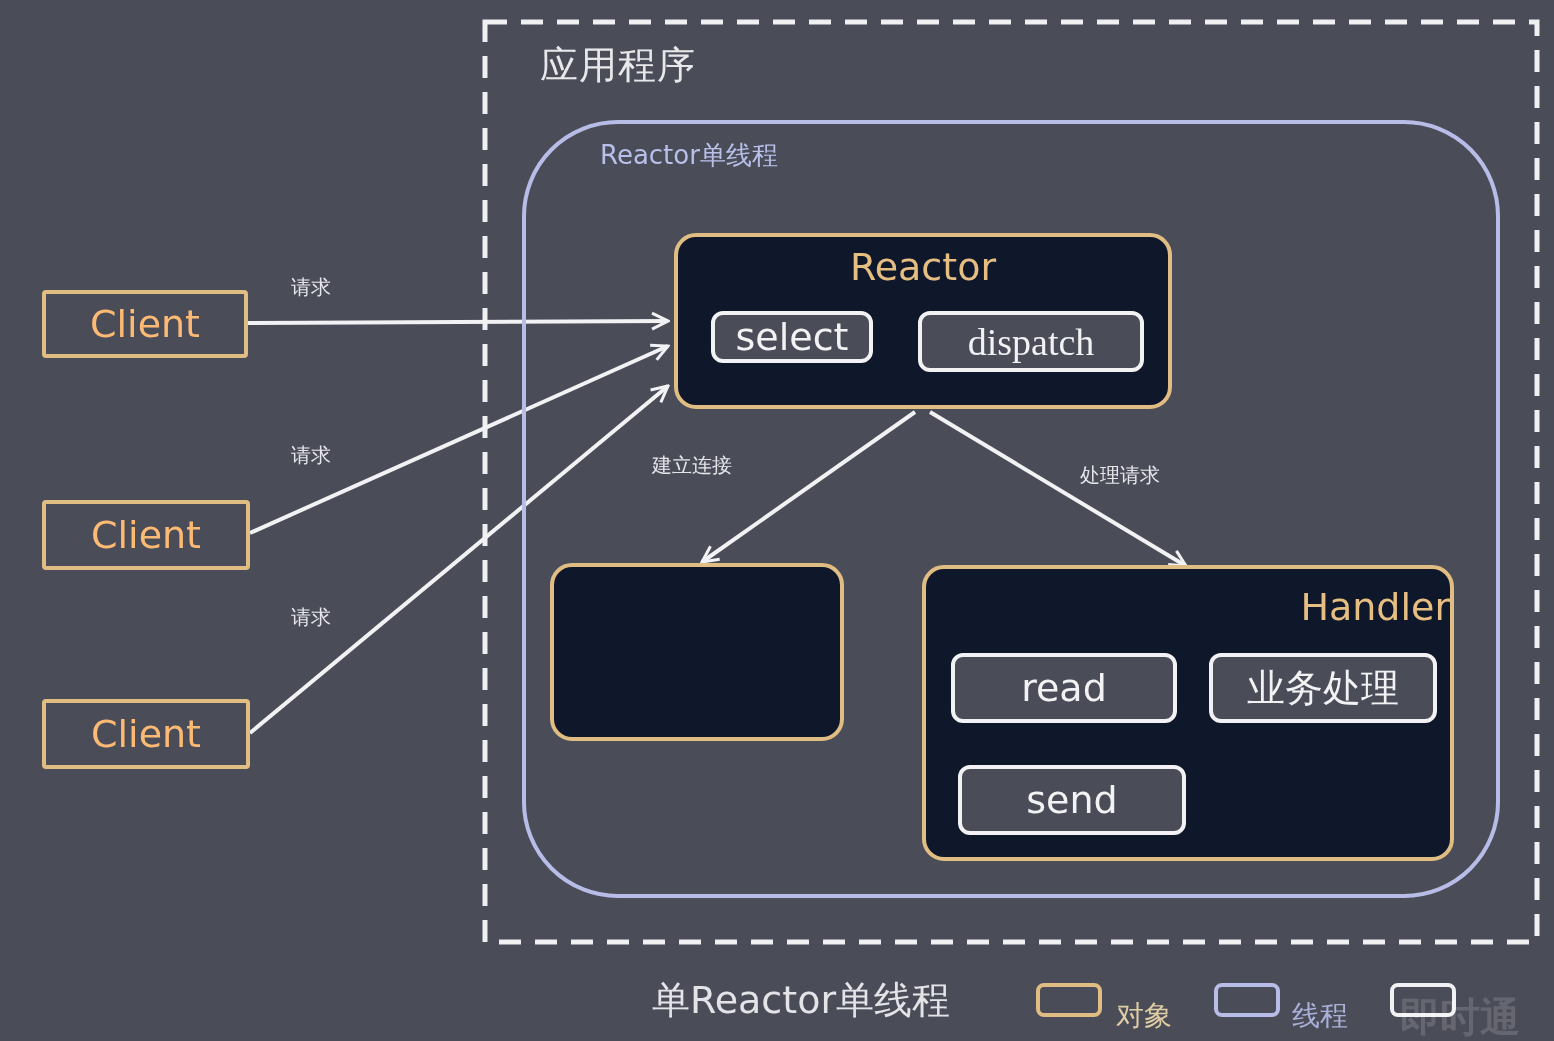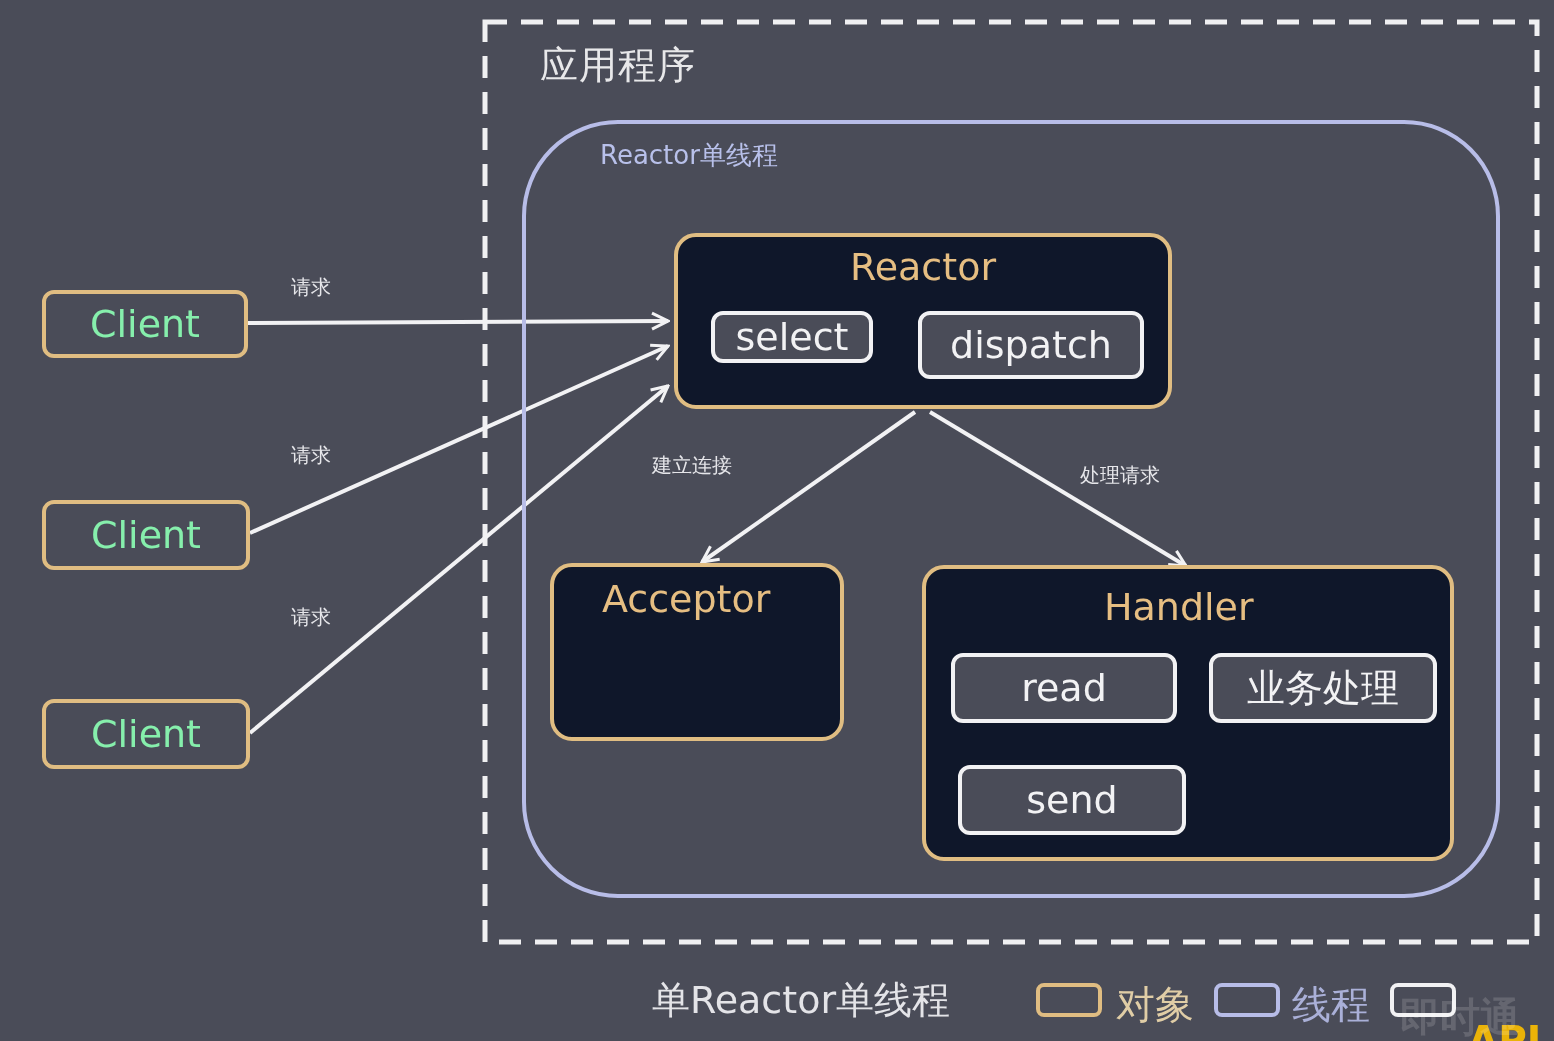--- a/index.html
+++ b/index.html
@@ -29,31 +29,31 @@
       position: absolute; left: 0; right: 0; text-align: center;
       color: #e6be82; font-size: 38px;
     }
     .api {
       border: 4px solid #f2f2f4; border-radius: 12px; box-sizing: border-box;
       color: #f2f2f4; font-size: 38px; text-align: center;
       display: flex; align-items: center; justify-content: center;
       background: #4a4c58;
     }
     .client {
-      border: 4px solid #e0bd82; border-radius: 12px; box-sizing: border-box;
-      color: #86efac; font-size: 38px;
+      border: 4px solid #e0bd82; border-radius: 4px; box-sizing: border-box;
+      color: #fdba74; font-size: 38px;
       display: flex; align-items: center; justify-content: center;
       background: #4a4c58;
     }
     .edge-label { font-size: 20px; color: #e6e6ea; }
     .caption { font-size: 38px; color: #e4e4e8; }
     .legend-swatch {
       width: 66px; height: 34px; border-radius: 8px; box-sizing: border-box; border: 4px solid;
     }
-    .legend-label { font-size: 39px; }
+    .legend-label { font-size: 28px; margin-top: 19px; }
   </style>
 </head>
 <body>
 
 <svg class="lines" width="1554" height="1041">
   <defs>
     <marker id="arrow" viewBox="0 0 20 20" refX="18" refY="10" markerWidth="20" markerHeight="20" markerUnits="userSpaceOnUse" orient="auto">
       <path d="M2 2 L18 10 L2 18" fill="none" stroke="#f2f2f4" stroke-width="3"></path>
     </marker>
   </defs>
@@ -68,29 +68,28 @@
 </svg>
 
 <div class="abs title-app">应用程序</div>
 
 <div class="abs thread-box"></div>
 <div class="abs thread-title">Reactor单线程</div>
 
 <div class="abs obj" style="left:674px; top:233px; width:498px; height:176px;">
   <div class="obj-title" style="top:8px;">Reactor</div>
   <div class="abs api" style="left:33px; top:74px; width:162px; height:52px;">select</div>
-  <div class="abs api" style="left:240px; top:74px; width:226px; height:68px;">dispatch</div>
+  <div class="abs api" style="left:240px; top:74px; width:226px; height:61px;font-family:Liberation Serif, serif;">dispatch</div>
 </div>
 
 <div class="abs obj" style="left:550px; top:563px; width:294px; height:178px;">
-  <div class="obj-title" style="top:10px; text-align:left; padding-left:48px;">Acceptor</div>
 </div>
 
 <div class="abs obj" style="left:922px; top:565px; width:532px; height:296px;">
-  <div class="obj-title" style="top:16px; text-align:left; padding-left:178px;">Handler</div>
+  <div class="obj-title" style="top:16px; text-align:right; padding-left:178px;">Handler</div>
   <div class="abs api" style="left:25px; top:84px; width:226px; height:70px;">read</div>
   <div class="abs api" style="left:32px; top:196px; width:228px; height:70px;">send</div>
   <div class="abs api" style="left:283px; top:84px; width:228px; height:70px;">业务处理</div>
 </div>
 
 <div class="abs client" style="left:42px; top:290px; width:206px; height:68px;">Client</div>
 <div class="abs client" style="left:42px; top:500px; width:208px; height:70px;">Client</div>
 <div class="abs client" style="left:42px; top:699px; width:208px; height:70px;">Client</div>
 
 <div class="abs edge-label" style="left:291px; top:274px;">请求</div>

